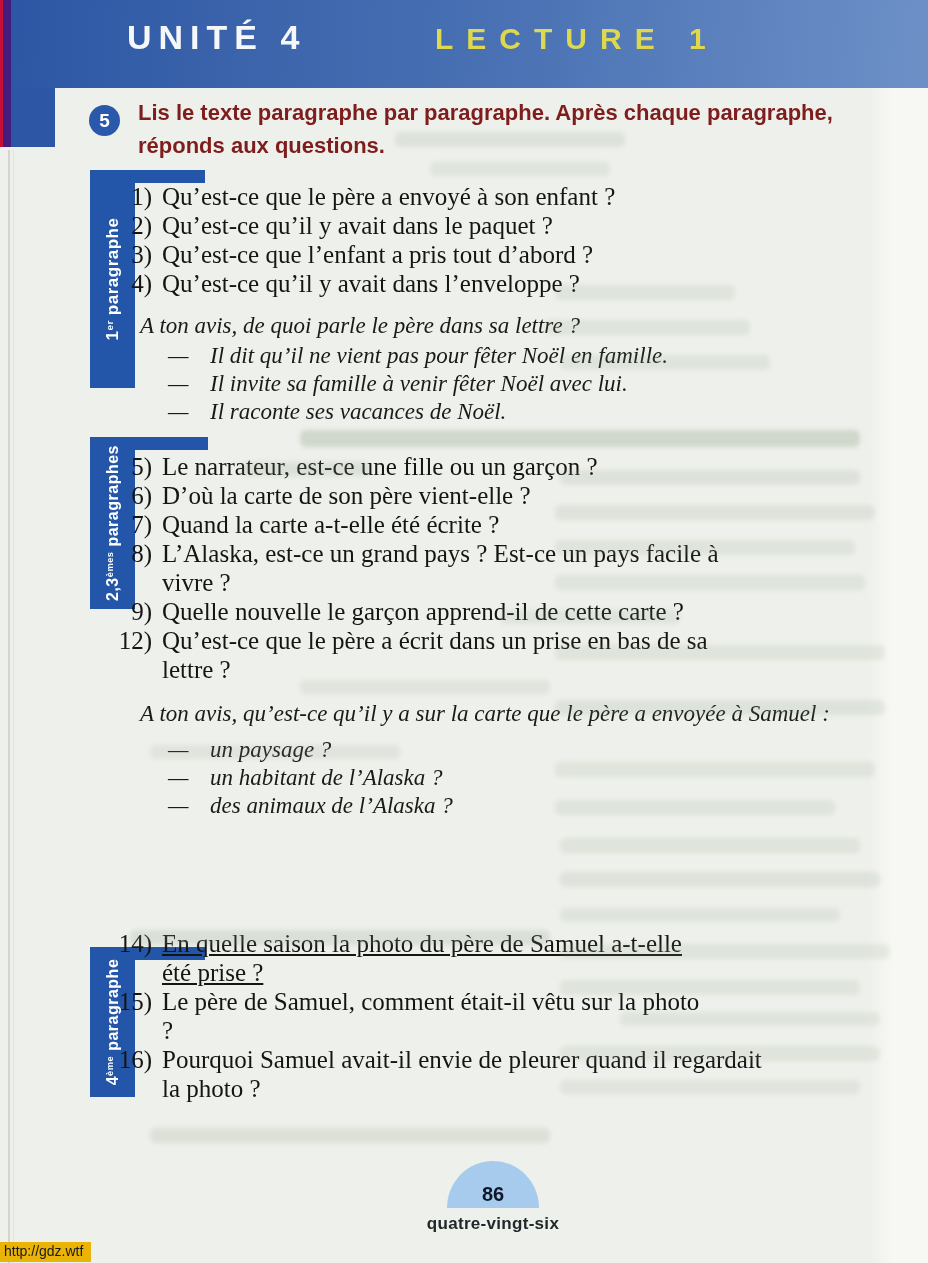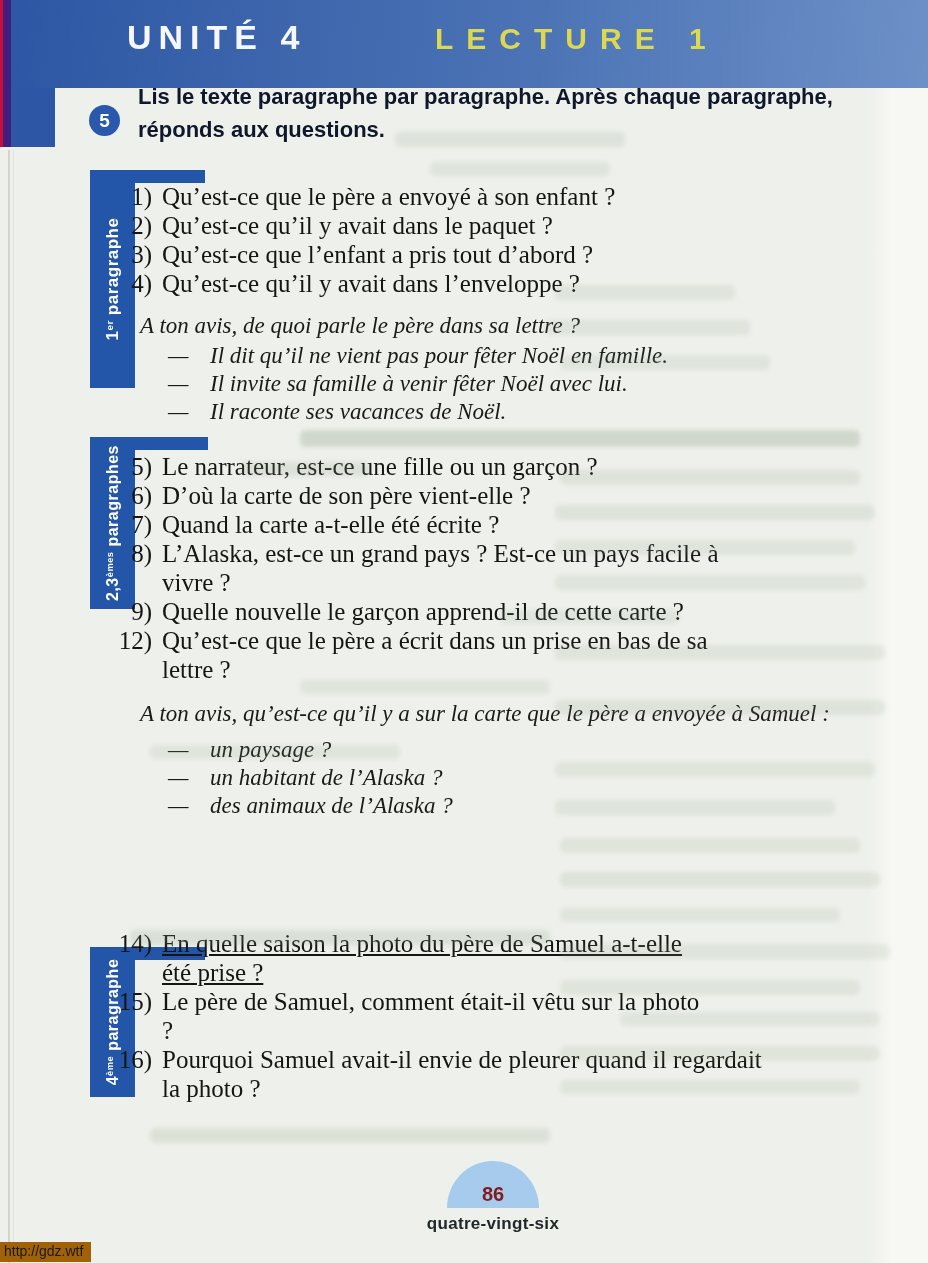--- a/index.html
+++ b/index.html
@@ -22,22 +22,22 @@
   .header-ext{position:absolute;left:11px;top:0;width:44px;height:147px;background:#2d57a4;}
   .unit-title{position:absolute;left:116px;top:18px;color:#f6f7f9;font-size:34px;
               font-weight:bold;letter-spacing:7px;}
   .lecture-title{position:absolute;left:424px;top:22px;color:#ddd84e;font-size:30px;
                  font-weight:bold;letter-spacing:13px;}
 
   
   .ex-badge{position:absolute;left:89px;top:105px;width:31px;height:31px;border-radius:50%;
             background:#2a58aa;color:#fff;font-size:19px;font-weight:bold;
             display:flex;align-items:center;justify-content:center;}
-  .ex-text{position:absolute;left:138px;top:80px;width:740px;font-size:22px;line-height:33px;
-           font-weight:bold;color:#0f172a;}
+  .ex-text{position:absolute;left:138px;top:96px;width:740px;font-size:22px;line-height:33px;
+           font-weight:bold;color:#7f1d1d;}
 
   
   .bracket{position:absolute;background:#2356a8;}
   .bracket .arm{position:absolute;left:0;top:0;height:13px;background:#2356a8;}
   .vtext{position:absolute;left:50%;top:50%;transform:translate(-50%,-50%) rotate(-90deg);
          white-space:nowrap;color:#fff;font-weight:bold;letter-spacing:.5px;}
   .vtext sup{font-size:.58em;vertical-align:5px;}
   .vtext .rest{margin-left:5px;}
 
   
@@ -49,26 +49,26 @@
           color:#1a1a18;font-size:23px;line-height:28px;}
   .advice-intro{max-width:740px;}
   .options{margin-left:28px;margin-top:2px;}
   .opt{display:flex;line-height:28px;}
   .opt .dash{flex:none;width:42px;}
 
   
   .half-circle{position:absolute;left:447px;top:1161px;width:92px;height:47px;
                background:#a6cbec;border-radius:50% 50% 0 0/100% 100% 0 0;
                display:flex;align-items:flex-end;justify-content:center;}
-  .page-num{color:#7f1d1d;font-weight:bold;font-size:20px;padding-bottom:2px;}
+  .page-num{color:#0f172a;font-weight:bold;font-size:20px;padding-bottom:2px;}
   .page-word{position:absolute;left:358px;top:1214px;width:270px;text-align:center;
              color:#20282a;font-weight:bold;font-size:17px;letter-spacing:.3px;}
 
   
-  .wm{position:absolute;left:0;top:1242px;background:#a16207;color:#1a1a1a;
+  .wm{position:absolute;left:0;top:1242px;background:#eab308;color:#1a1a1a;
       font-size:14px;padding:1px 8px 3px 4px;}
 
   
   .ghost{position:absolute;border-radius:6px;background:rgba(140,162,136,.18);
          filter:blur(2px);pointer-events:none;}
 </style>
 </head>
 <body>
 
 <div class="page">

